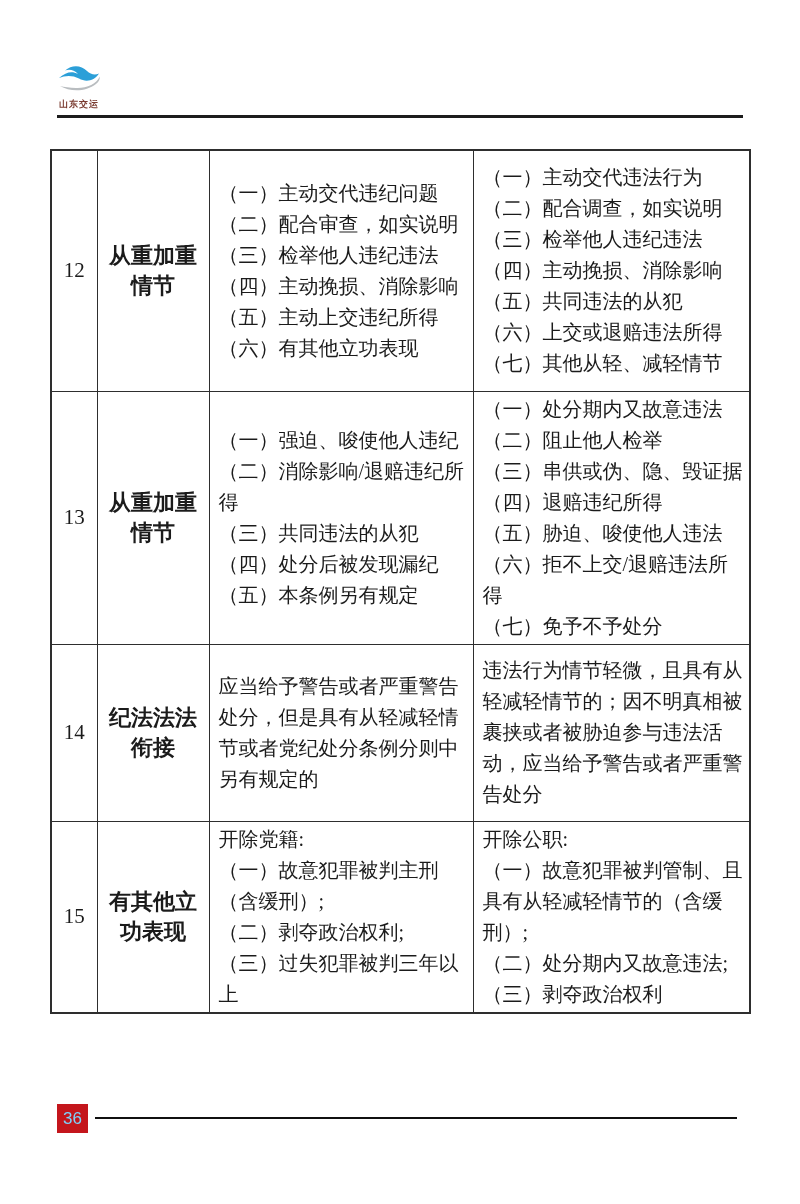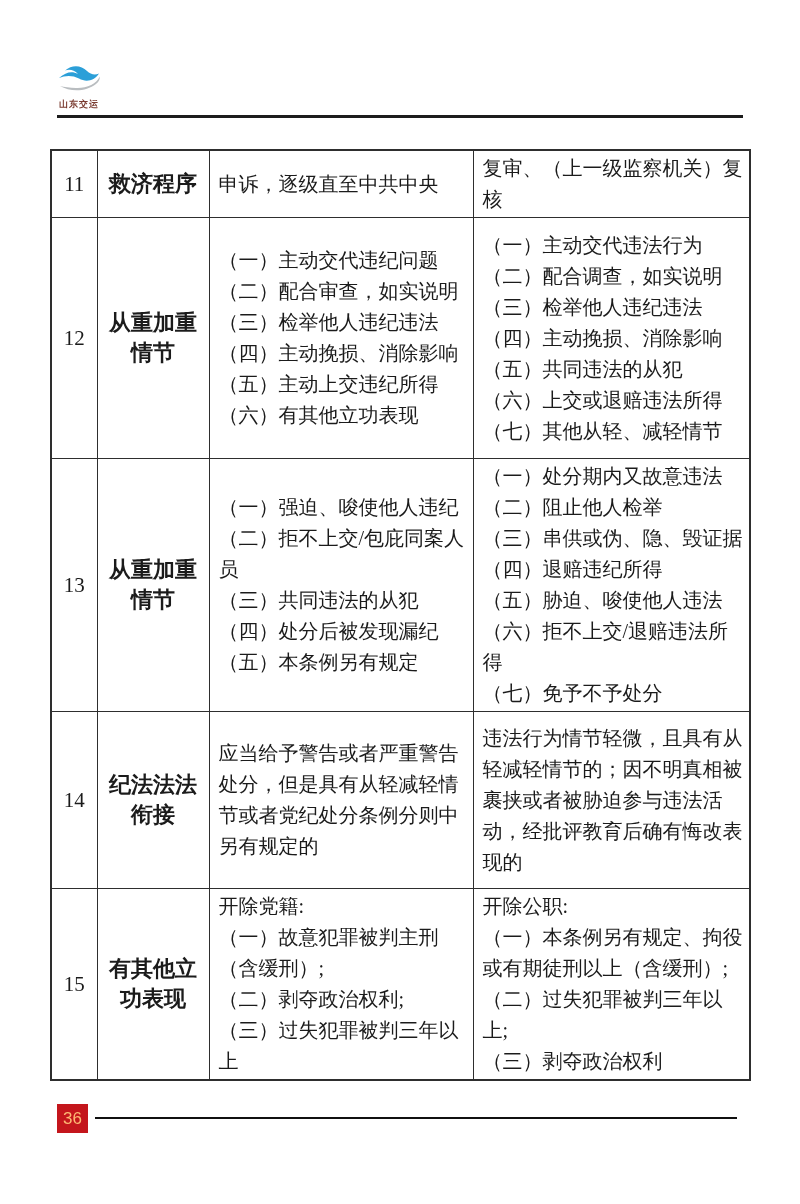--- a/index.html
+++ b/index.html
@@ -37,21 +37,21 @@
   tr.r14 { height:177px; }
   tr.r15 { height:187px; }
   td.no  { text-align:center; vertical-align:middle; font-size:21px; }
   td.cat { text-align:center; vertical-align:middle; font-size:22px; font-weight:bold; line-height:30px; padding:0 4px; }
   td.content { vertical-align:middle; padding:2px 5px 2px 9px; font-size:20px; line-height:31px; }
   td.content .cl { text-align:left; }
 
   
   .page-badge {
     position:absolute; left:57px; top:1104px; width:31px; height:29px;
-    background:#c4161c; color:#fdba74; text-align:center; line-height:29px;
+    background:#c4161c; color:#7dd3fc; text-align:center; line-height:29px;
     font-family:"Liberation Sans", sans-serif; font-size:17px;
   }
   .footer-rule { position:absolute; left:95px; top:1117px; width:642px; height:2px; background:#101010; }
 </style>
 </head>
 <body>
 
 <div class="page">
 
   <div class="logo">
@@ -65,30 +65,20 @@
 
   <div class="tbl-wrap">
     <table class="cmp">
       <colgroup>
         <col class="c-no">
           <col class="c-cat">
           <col class="c-p">
           <col class="c-l">
       </colgroup>
       <tbody>
-        <tr class="r11">
-          <td class="no">11</td>
-          <td class="cat">救济程序</td>
-          <td class="content">
-              <div class="cl">申诉，逐级直至中共中央</div>
-            </td>
-          <td class="content">
-              <div class="cl">复审、（上一级监察机关）复核</div>
-            </td>
-        </tr>
         <tr class="r12">
           <td class="no">12</td>
           <td class="cat">从重加重情节</td>
           <td class="content">
               <div class="cl">（一）主动交代违纪问题</div>
               <div class="cl">（二）配合审查，如实说明</div>
               <div class="cl">（三）检举他人违纪违法</div>
               <div class="cl">（四）主动挽损、消除影响</div>
               <div class="cl">（五）主动上交违纪所得</div>
               <div class="cl">（六）有其他立功表现</div>
@@ -101,21 +91,21 @@
               <div class="cl">（五）共同违法的从犯</div>
               <div class="cl">（六）上交或退赔违法所得</div>
               <div class="cl">（七）其他从轻、减轻情节</div>
             </td>
         </tr>
         <tr class="r13">
           <td class="no">13</td>
           <td class="cat">从重加重情节</td>
           <td class="content">
               <div class="cl">（一）强迫、唆使他人违纪</div>
-              <div class="cl">（二）拒不上交/包庇同案人员</div>
+              <div class="cl">（二）消除影响/退赔违纪所得</div>
               <div class="cl">（三）共同违法的从犯</div>
               <div class="cl">（四）处分后被发现漏纪</div>
               <div class="cl">（五）本条例另有规定</div>
             </td>
           <td class="content">
               <div class="cl">（一）处分期内又故意违法</div>
               <div class="cl">（二）阻止他人检举</div>
               <div class="cl">（三）串供或伪、隐、毁证据</div>
               <div class="cl">（四）退赔违纪所得</div>
               <div class="cl">（五）胁迫、唆使他人违法</div>
@@ -123,36 +113,36 @@
               <div class="cl">（七）免予不予处分</div>
             </td>
         </tr>
         <tr class="r14">
           <td class="no">14</td>
           <td class="cat">纪法法法衔接</td>
           <td class="content">
               <div class="cl">应当给予警告或者严重警告处分，但是具有从轻减轻情节或者党纪处分条例分则中另有规定的</div>
             </td>
           <td class="content">
-              <div class="cl">违法行为情节轻微，且具有从轻减轻情节的；因不明真相被裹挟或者被胁迫参与违法活动，经批评教育后确有悔改表现的</div>
+              <div class="cl">违法行为情节轻微，且具有从轻减轻情节的；因不明真相被裹挟或者被胁迫参与违法活动，应当给予警告或者严重警告处分</div>
             </td>
         </tr>
         <tr class="r15">
           <td class="no">15</td>
           <td class="cat">有其他立功表现</td>
           <td class="content">
               <div class="cl">开除党籍:</div>
               <div class="cl">（一）故意犯罪被判主刑（含缓刑）;</div>
               <div class="cl">（二）剥夺政治权利;</div>
               <div class="cl">（三）过失犯罪被判三年以上</div>
             </td>
           <td class="content">
               <div class="cl">开除公职:</div>
-              <div class="cl">（一）本条例另有规定、拘役或有期徒刑以上（含缓刑）;</div>
-              <div class="cl">（二）过失犯罪被判三年以上;</div>
+              <div class="cl">（一）故意犯罪被判管制、且具有从轻减轻情节的（含缓刑）;</div>
+              <div class="cl">（二）处分期内又故意违法;</div>
               <div class="cl">（三）剥夺政治权利</div>
             </td>
         </tr>
       </tbody>
     </table>
   </div>
 
   <div class="page-badge">36</div>
   <div class="footer-rule"></div>
 

